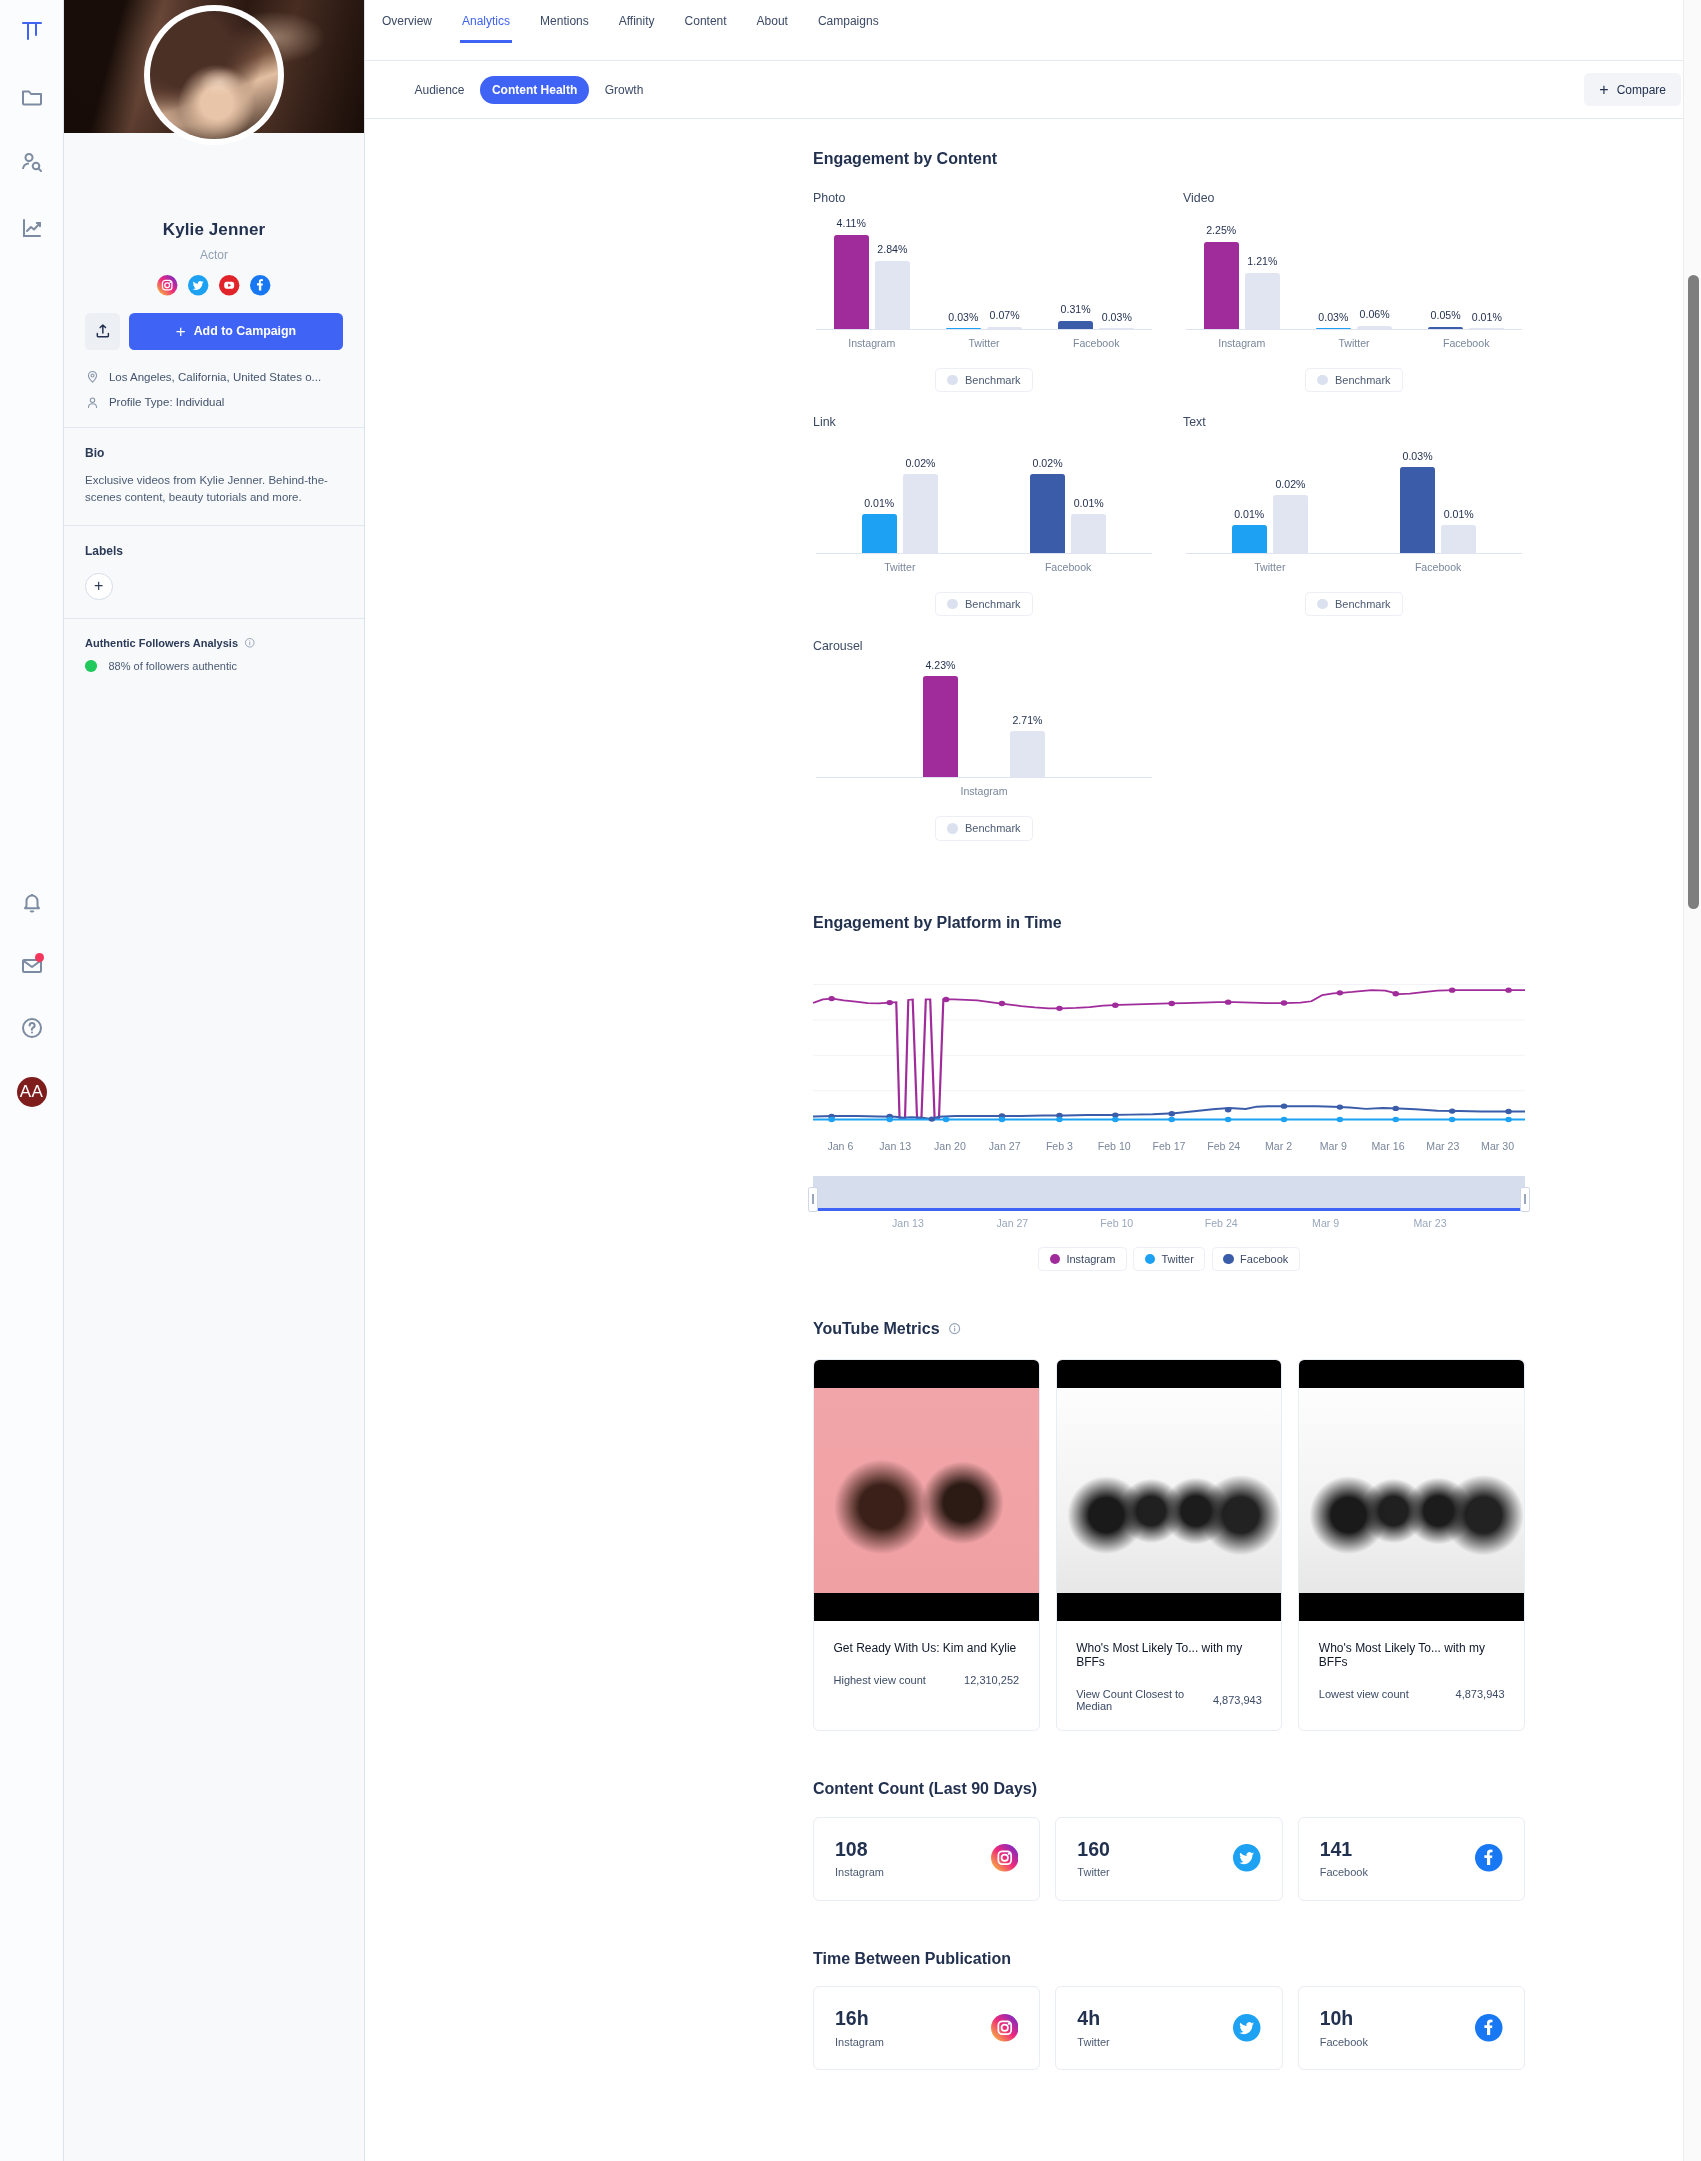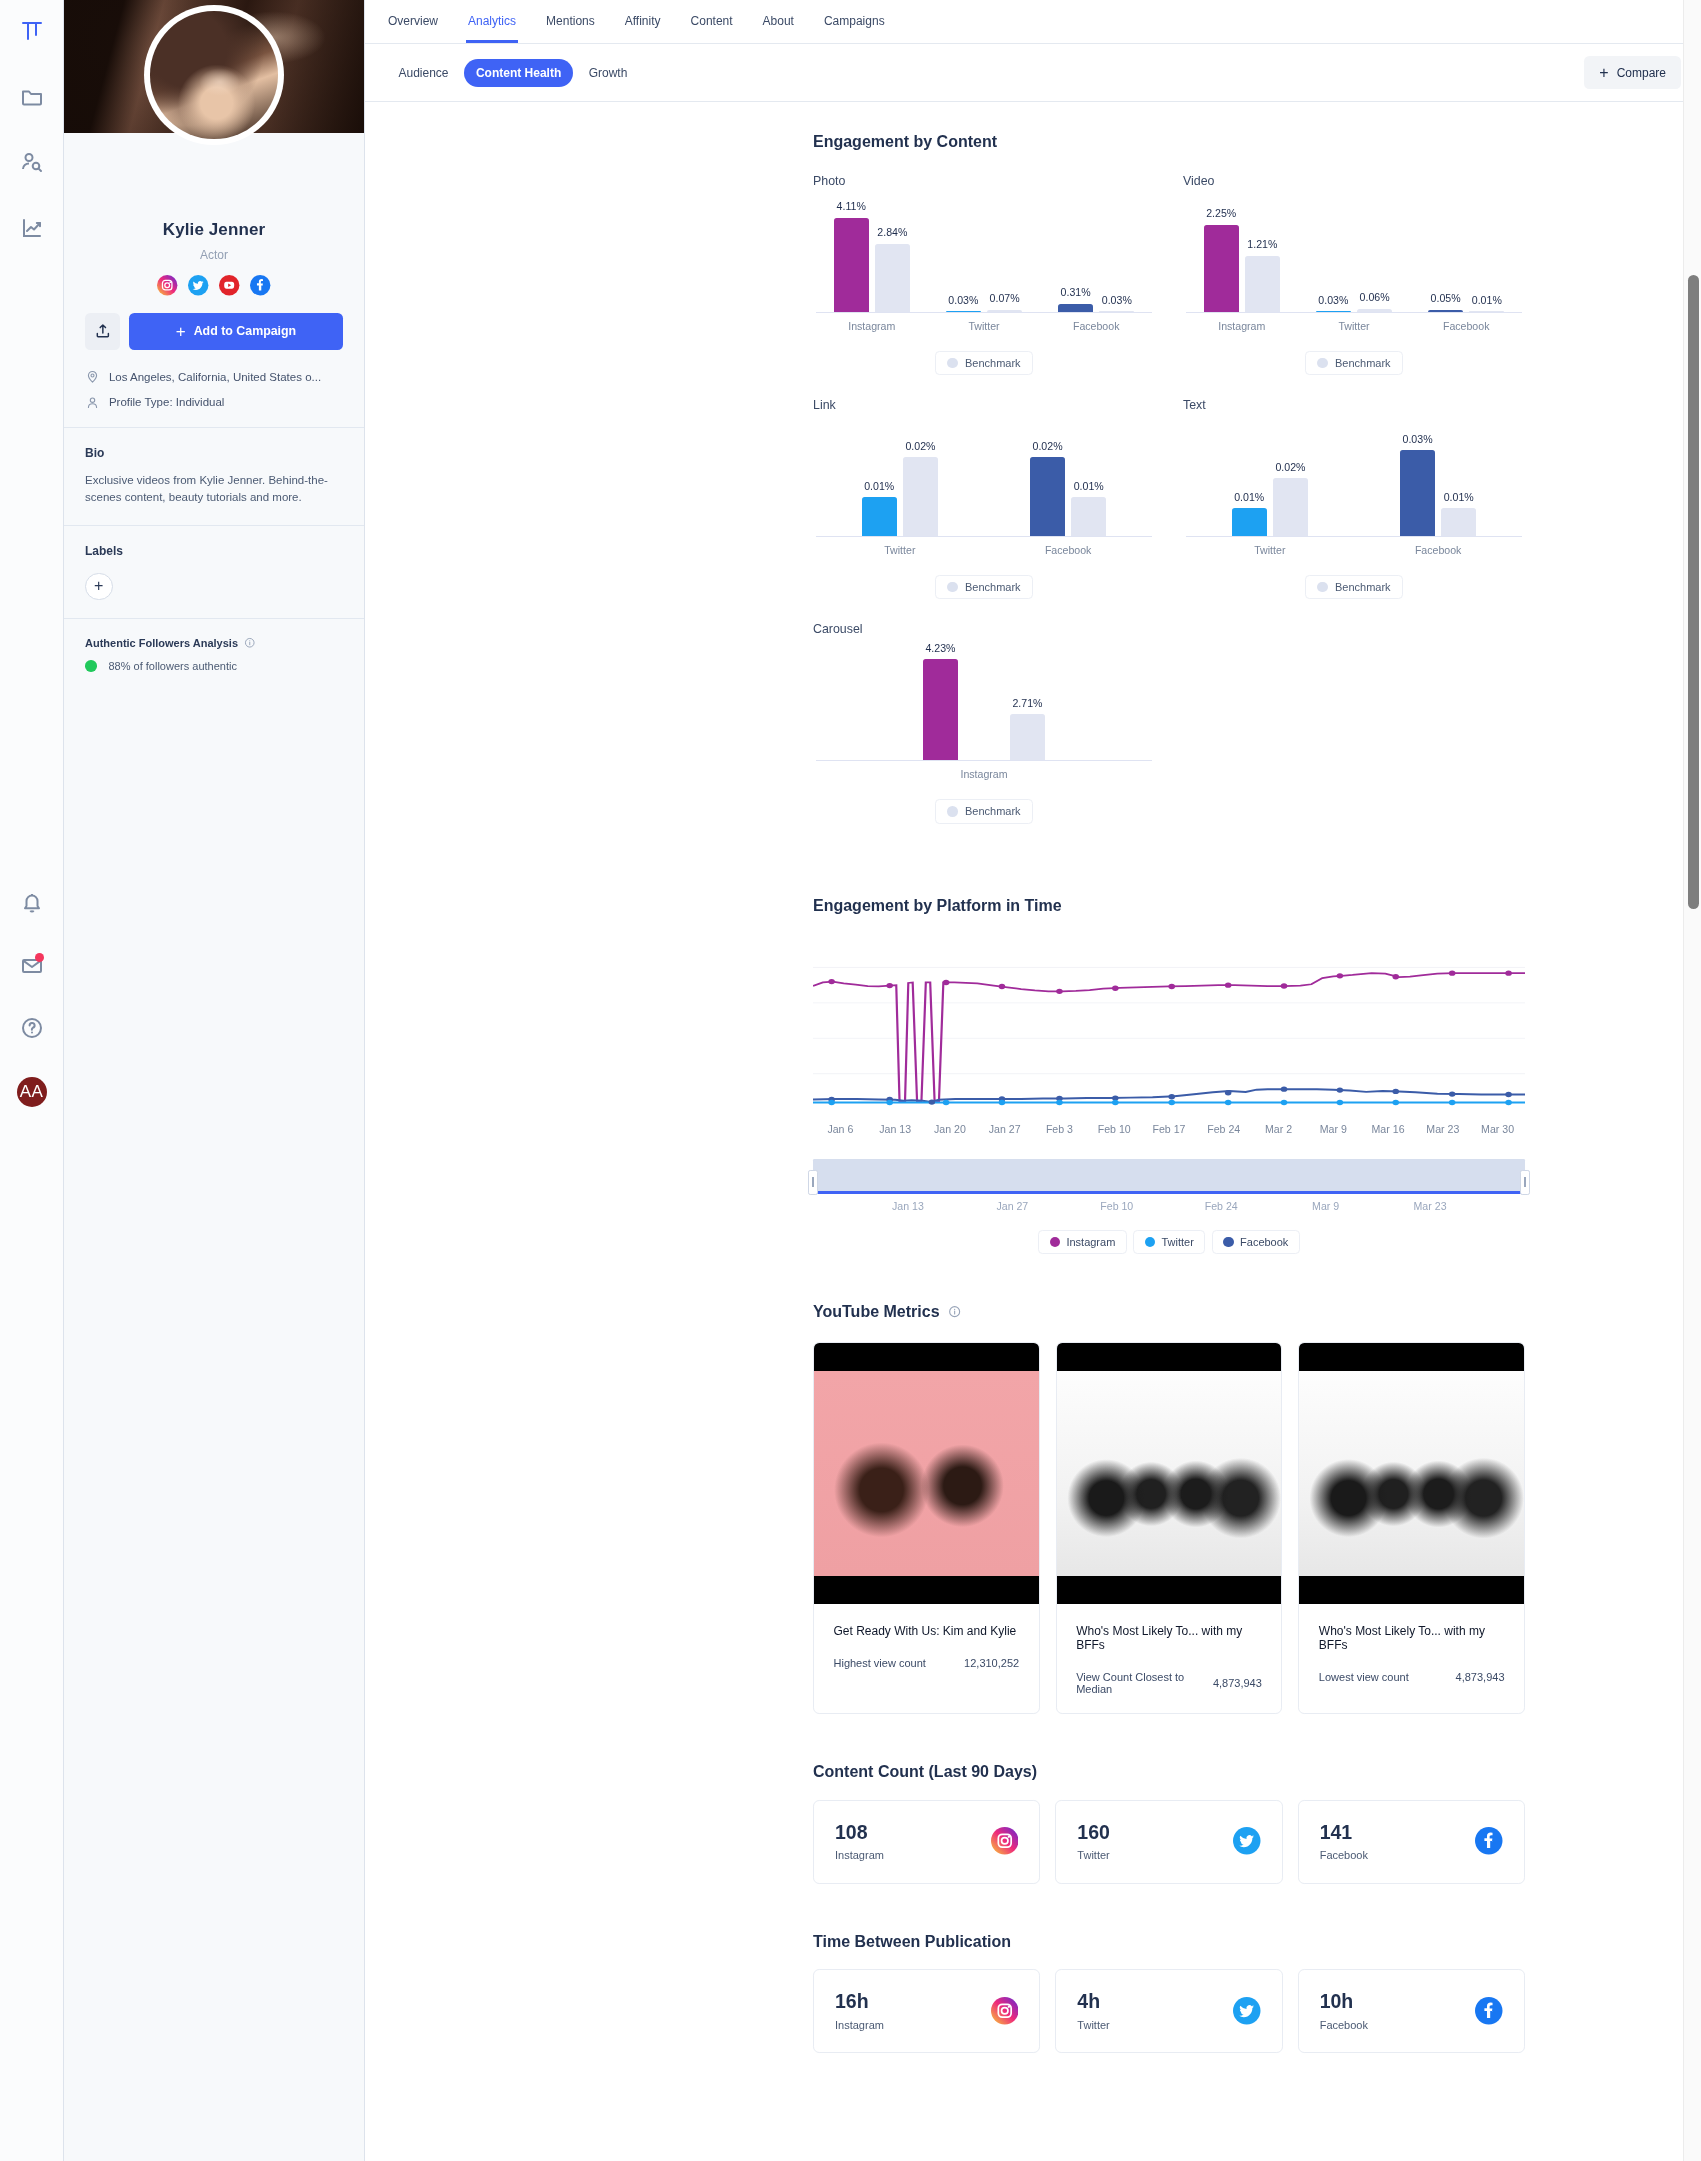--- a/index.html
+++ b/index.html
@@ -103,34 +103,34 @@
     align-items: center; justify-content: center; font-size: 16px; color: #2b3a57; cursor: pointer;
   }
   .auth-title { display: flex; align-items: center; gap: 6.2px; font-size: 11px; font-weight: 700; color: #2b3a57; }
   .auth-row { display: flex; align-items: center; gap: 12px; margin-top: 11.5px; font-size: 11px; color: #4b5a73; }
   .dot-green { width: 11.5px; height: 11.5px; border-radius: 50%; background: #21c95c; }
   .info-i { width: 11.5px; height: 11.5px; }
 
   
   .main { flex: 1; height: 2161px; position: relative; background: #fff; overflow: hidden; }
   .topnav {
-    height: 44px; border-bottom: 1.3px solid #e4e9f0; display: flex;
-    align-items: flex-start; gap: 0; padding-left: 8px;
+    height: 61px; border-bottom: 1.3px solid #e4e9f0; display: flex;
+    align-items: flex-start; gap: 0; padding-left: 2px;
   }
   .tab {
     font-size: 12px; color: #3b4a66; padding: 14px 15px 13.3px; cursor: pointer;
     position: relative; white-space: nowrap;
   }
   .tab.active { color: #3f63f5; }
   .tab.active::after {
     content: ""; position: absolute; left: 13.3px; right: 13.3px; bottom: -1.3px; height: 2.7px; background: #3f63f5;
   }
   .subnav {
     height: 58px; border-bottom: 1.3px solid #e4e9f0; display: flex;
-    align-items: center; padding: 0 21px 0 22px; justify-content: space-between;
+    align-items: center; padding: 0 21px 0 38px; justify-content: space-between;
   }
   .subtabs { display: flex; align-items: center; gap: 4.4px; }
   .stab { font-size: 12px; color: #3b4a66; padding: 7px 11.5px; border-radius: 17.7px; cursor: pointer; white-space: nowrap; }
   .stab.active { background: #3f63f5; color: #fff; font-weight: 600; }
   .compare-btn {
     background: #f2f4f7; border: none; border-radius: 5.3px; height: 33px;
     padding: 0 15px; display: flex; align-items: center; gap: 8px;
     font-size: 12px; color: #22314f; cursor: pointer; font-weight: 500;
   }
   .compare-btn .plus { font-size: 16px; font-weight: 400; line-height: 1; }

